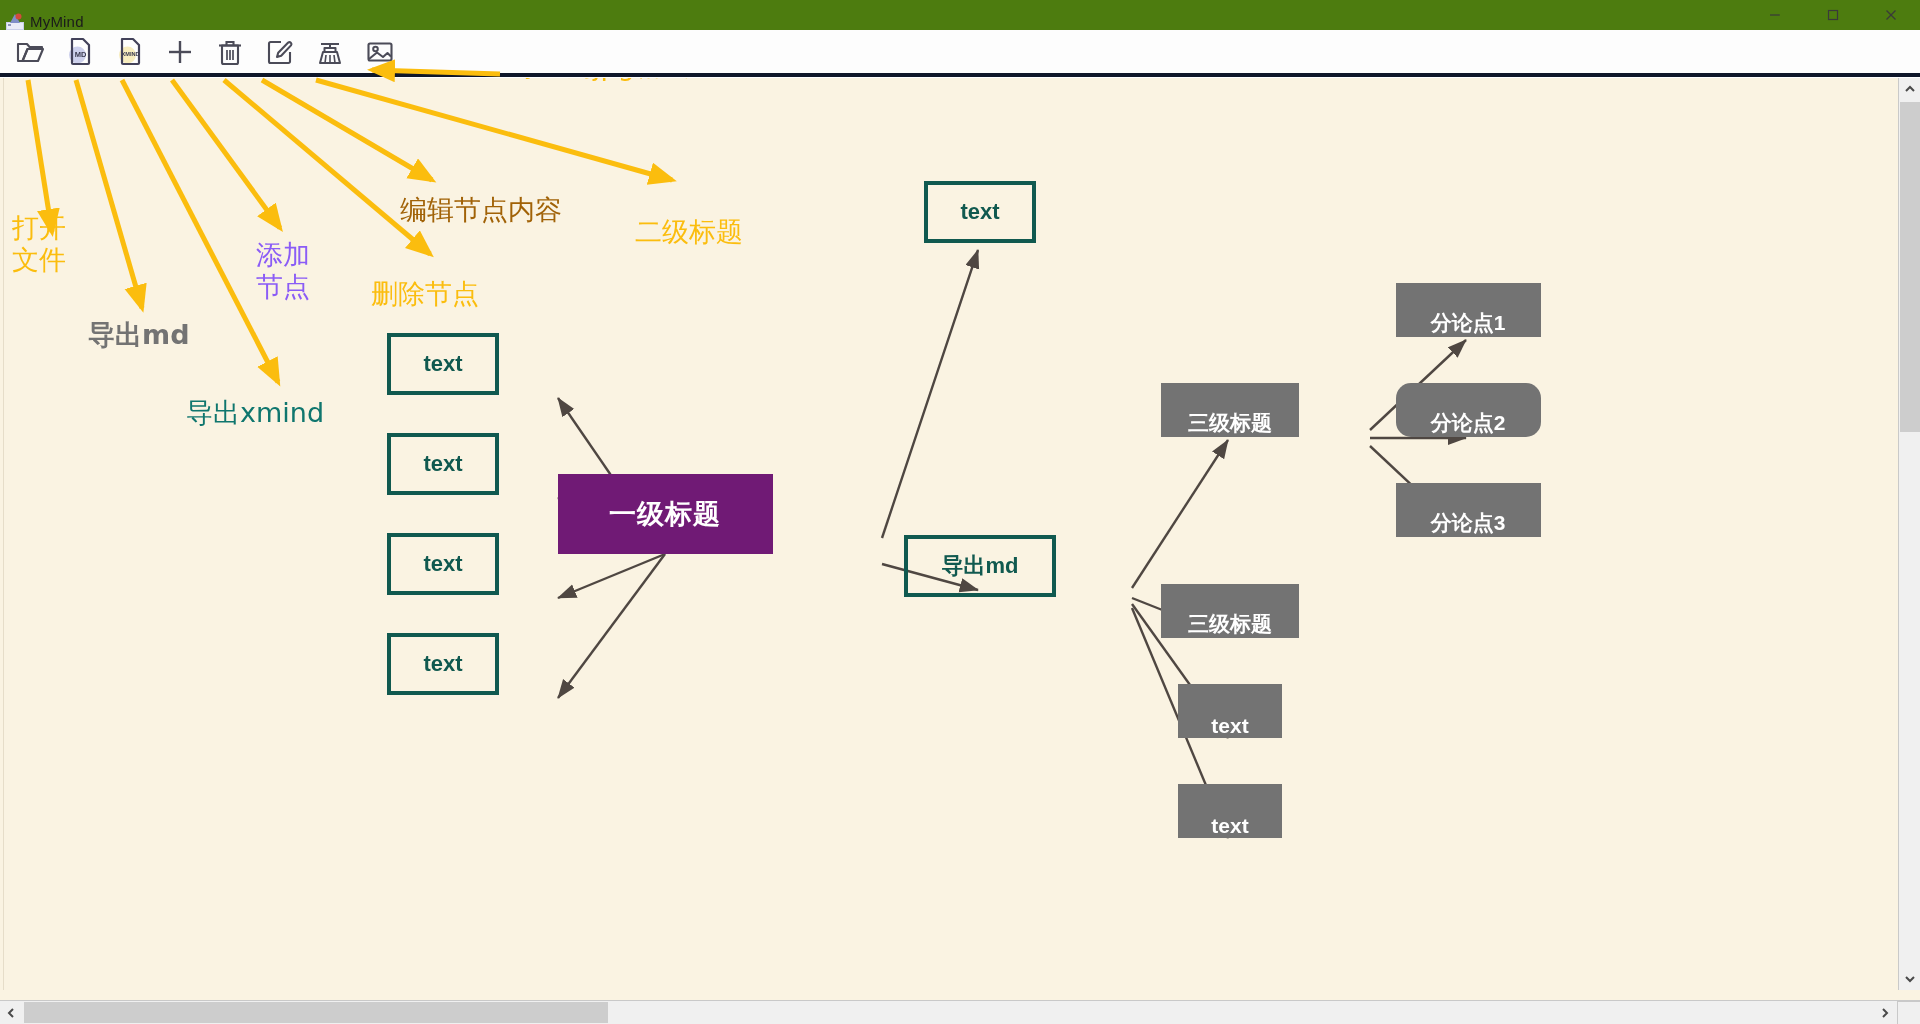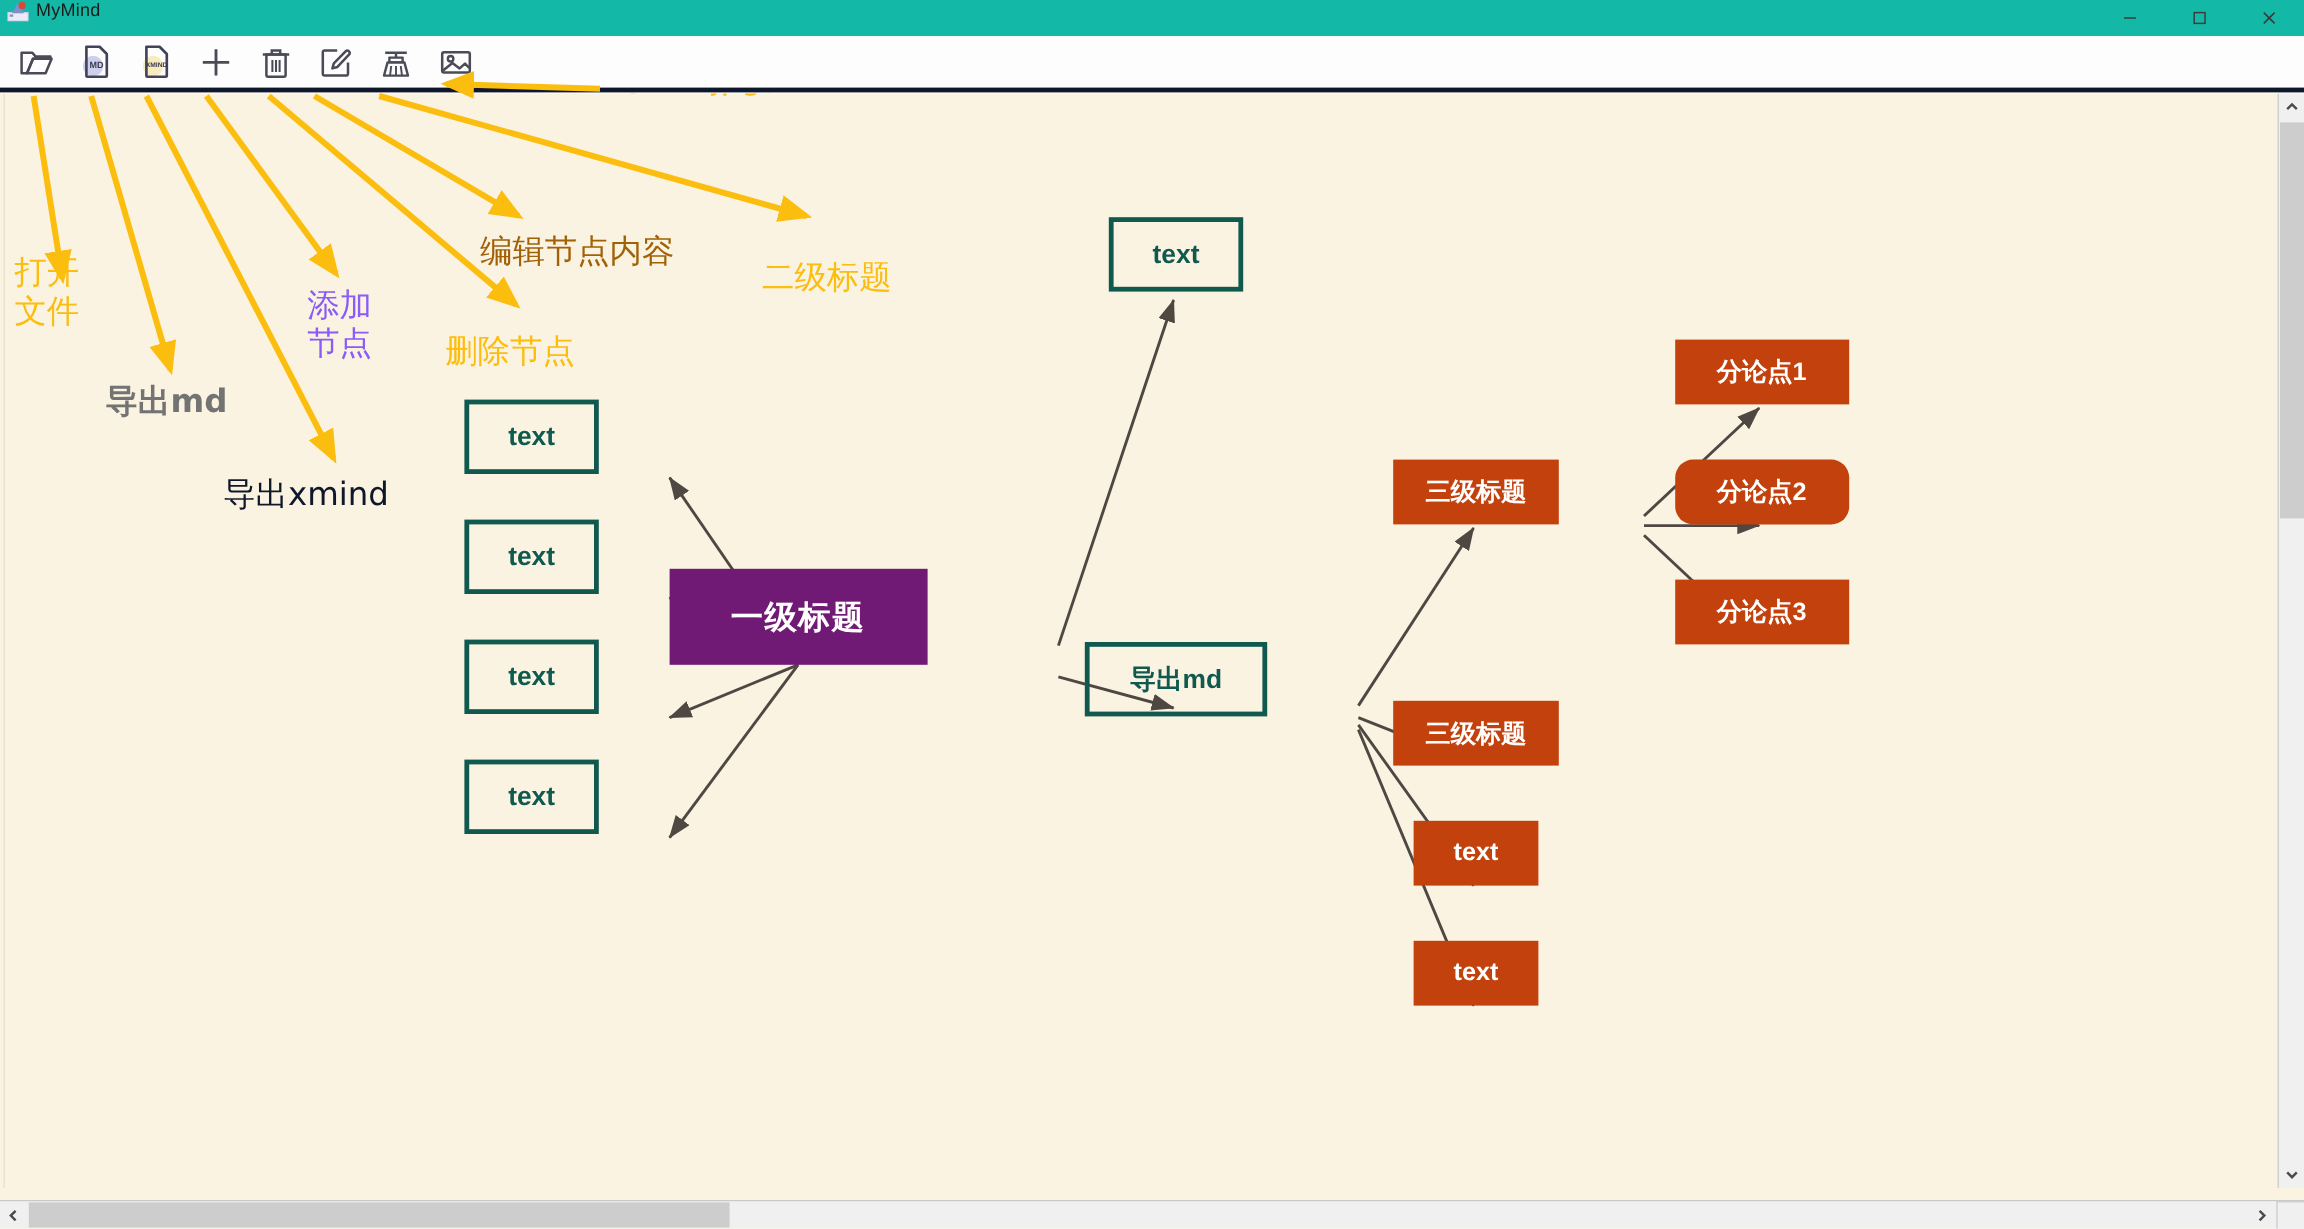--- a/index.html
+++ b/index.html
@@ -12,22 +12,22 @@
   #app {
     position: relative;
     width: 1920px; height: 1024px;
     background: #ffffff;
   }
 
   
   .titlebar {
     position: absolute; left: 0; top: 0;
     width: 1920px; height: 30px;
-    background: #14b8a6;
-    display: flex; align-items: flex-start;
+    background: #4d7c0f;
+    display: flex; align-items: flex-end;
   }
   .title-icon {
     width: 18px; height: 18px; margin-left: 6px; margin-right: 6px;
     position: relative; flex: 0 0 auto;
   }
   .title-text {
     font-size: 15px; color: #1b1b1b; letter-spacing: .2px;
   }
   .win-buttons {
     position: absolute; right: 0; top: 0; height: 30px;
@@ -129,23 +129,24 @@
     font-size: 27px;
     letter-spacing: 1px;
   }
   .node.outline {
     background: transparent;
     border: 4px solid #10594f;
     color: #10594f;
     font-size: 22px;
   }
   .node.orange {
-    background: #c2410c;
+    background: #737373;
     color: #ffffff;
     font-size: 21px;
+    align-items: flex-end;
   }
 
   
   .anno {
     position: absolute;
     color: #fbbd0e;
     font-size: 27px;
     line-height: 1.18;
     white-space: pre;
     font-family: "DejaVu Sans", "Liberation Sans", sans-serif;
@@ -342,21 +343,21 @@
           </div>
           <div class="node orange" style="left: 1395.5px; top: 405px; width: 145px; height: 54px;">
             <span>分论点3</span>
           </div>
         </div>
 
       <div id="anno-group">
           <div class="anno" style="left: 12px; top: 134px; color: rgb(251, 189, 14);">打开
 文件</div>
           <div class="anno" style="left: 88px; top: 241px; color: #737373; font-weight: bold;">导出md</div>
-          <div class="anno" style="left: 186px; top: 319px; color: #0f172a;">导出xmind</div>
+          <div class="anno" style="left: 186px; top: 319px; color: #0f766e;">导出xmind</div>
           <div class="anno" style="left: 256px; top: 161px; color: #8b5cf6;">添加
 节点</div>
           <div class="anno" style="left: 371px; top: 200px; color: rgb(251, 189, 14);">删除节点</div>
           <div class="anno" style="left: 400px; top: 116px; color: #a16207;">编辑节点内容</div>
           <div class="anno" style="left: 635px; top: 138px; color: rgb(251, 189, 14);">二级标题</div>
           <div class="anno" style="left: 512px; top: -28px; color: rgb(251, 189, 14);">导出为jpg格式</div>
         </div>
     </div>
   </div>
 

